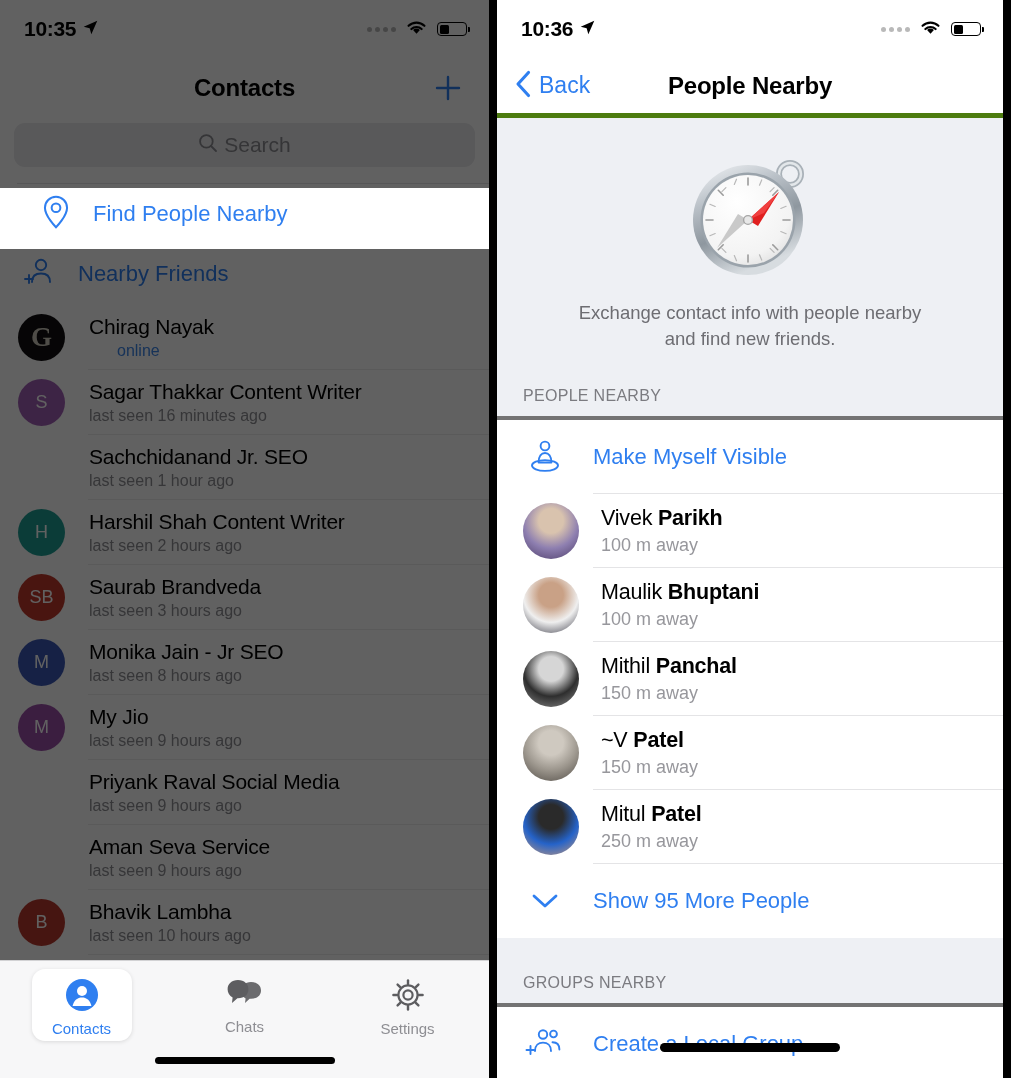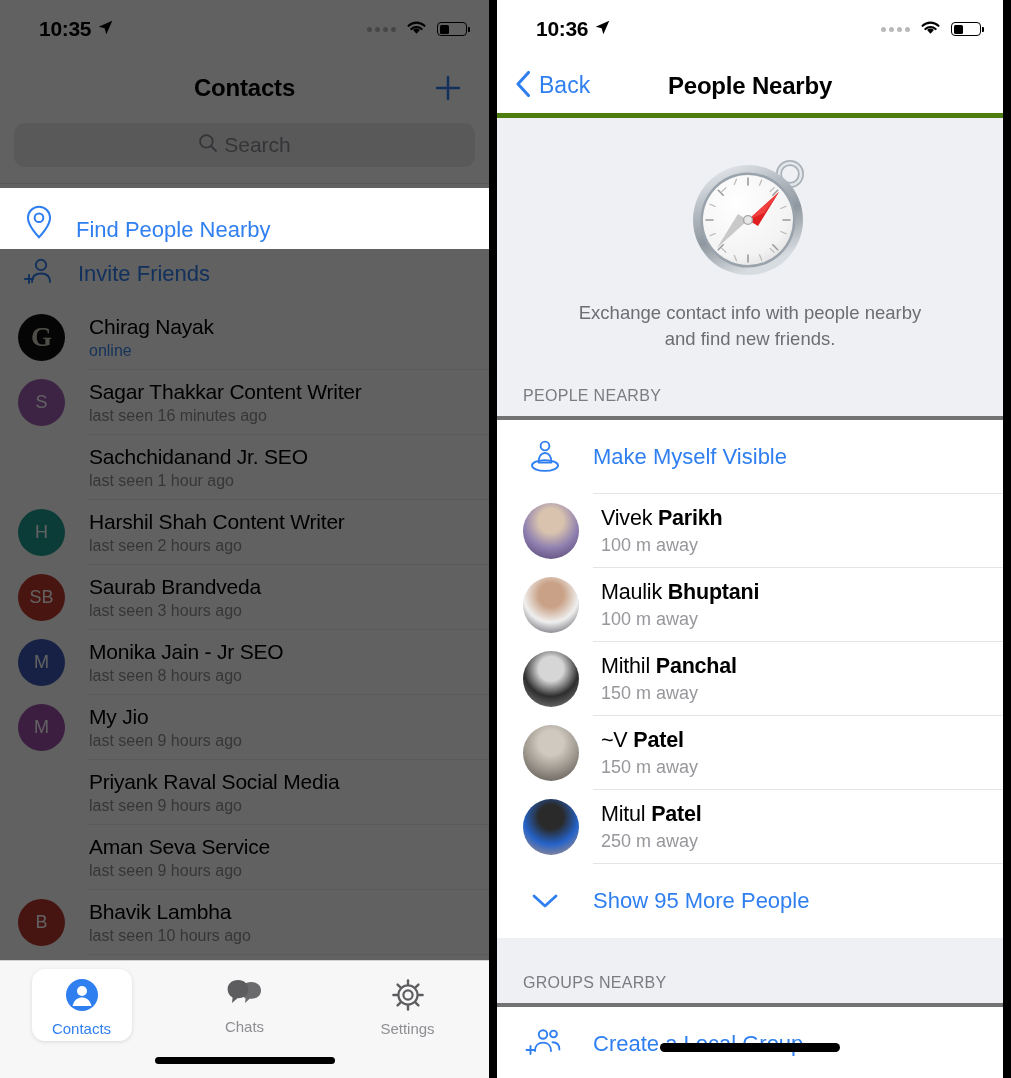--- a/index.html
+++ b/index.html
@@ -16,21 +16,21 @@
     position:relative;
     width:497px; height:1078px;
     background:#fff;
     overflow:hidden;
     border-right:8px solid #000;
   }
   .dim-layer { position:absolute; left:0; right:0; background:rgba(0,0,0,0.62); pointer-events:none; z-index:20; }
 
   .statusbar {
     height:58px; display:flex; align-items:center;
-    padding:0 22px 0 39px; background:#fff;
+    padding:0 22px 0 24px; background:#fff;
   }
   .sb-time { font-size:21px; font-weight:bold; color:#000; letter-spacing:-0.3px; }
   .sb-loc { margin-left:6px; display:inline-block; }
   .sb-spacer { flex:1; }
   .sb-right { display:flex; align-items:center; gap:9px; }
   .sig-dots { display:flex; gap:3px; align-items:center; }
   .sig-dots i { width:5px; height:5px; border-radius:50%; background:#b9b9b9; display:block; }
   .batt {
     width:30px; height:14px; border:1.6px solid #000; border-radius:4px;
     position:relative; display:flex; align-items:center; padding:1.5px;
@@ -52,23 +52,24 @@
   }
 
   .searchwrap { background:#fff; padding:5px 14px 16px; }
   .searchbar {
     height:44px; background:#e9e9ec; border-radius:11px;
     display:flex; align-items:center; justify-content:center; gap:6px;
   }
   .searchbar .ph { font-size:21px; color:#8b8b90; }
 
   .row-find {
-    height:60px; display:flex; align-items:flex-end;
+    height:60px; display:flex; align-items:center;
     padding:0 0 0 24px; background:#fff;
     border-top:1px solid #e2e2e4;
+    margin-left:17px;
   }
   .row-find .lbl { font-size:22px; color:#2f7ff0; margin-left:22px; }
 
   .contacts-scroll { background:#fff; }
   .row-invite {
     height:62px; display:flex; align-items:center; padding-left:24px; background:#fff;
   }
   .row-invite .lbl { font-size:22px; color:#2f7ff0; margin-left:22px; }
 
   .crow {
@@ -88,21 +89,21 @@
   .avatar.logo {
     background:#100f10; font-size:0; position:relative;
   }
   .avatar.logo::before {
     content:"G"; font-size:27px; color:#cfcbbe; font-family:"Liberation Serif", serif;
     font-weight:bold;
   }
   .cmeta { margin-left:24px; display:flex; flex-direction:column; gap:3px; }
   .cname { font-size:21px; color:#000; letter-spacing:-0.2px; }
   .cstatus { font-size:16px; color:#8e8e93; }
-  .cstatus.online { color:#3e86e8; }
+  .cstatus.online { color:#3e86e8;margin-left:28px; }
 
   .tabbar {
     position:absolute; left:0; right:0; bottom:0; height:118px;
     background:#f7f7f8; border-top:1px solid #d2d2d4;
     display:flex; align-items:flex-start; padding-top:8px; z-index:30;
   }
   .tab { flex:1; display:flex; flex-direction:column; align-items:center; gap:4px; padding-top:9px; position:relative;}
   .tab .tlabel { font-size:15px; color:#8e8e93; }
   .tab.active { }
   .tab.active .tlabel { color:#2f7ff0; }
@@ -245,21 +246,21 @@
 
     <div class="contacts-scroll">
       <div class="row-invite">
         <span>
           <svg width="32" height="30" viewBox="0 0 32 30">
             <circle cx="17" cy="8" r="5.2" stroke="#2f7ff0" stroke-width="1.9" fill="none"></circle>
             <path d="M8 25 C8 19 12 16.5 17 16.5 C22 16.5 26 19 26 25" stroke="#2f7ff0" stroke-width="1.9" fill="none" stroke-linecap="round"></path>
             <path d="M5 18 V26 M1 22 H9" stroke="#2f7ff0" stroke-width="1.9" stroke-linecap="round"></path>
           </svg>
         </span>
-        <span class="lbl">Invite Friends</span>
+        <span class="lbl">Nearby Friends</span>
       </div>
       <div id="contact-rows">
           <div class="crow">
             <div class="avatar logo"></div>
             <div class="cmeta">
               <div class="cname">Chirag Nayak</div>
               <div class="cstatus online">online</div>
             </div>
           </div>
           <div class="crow">

